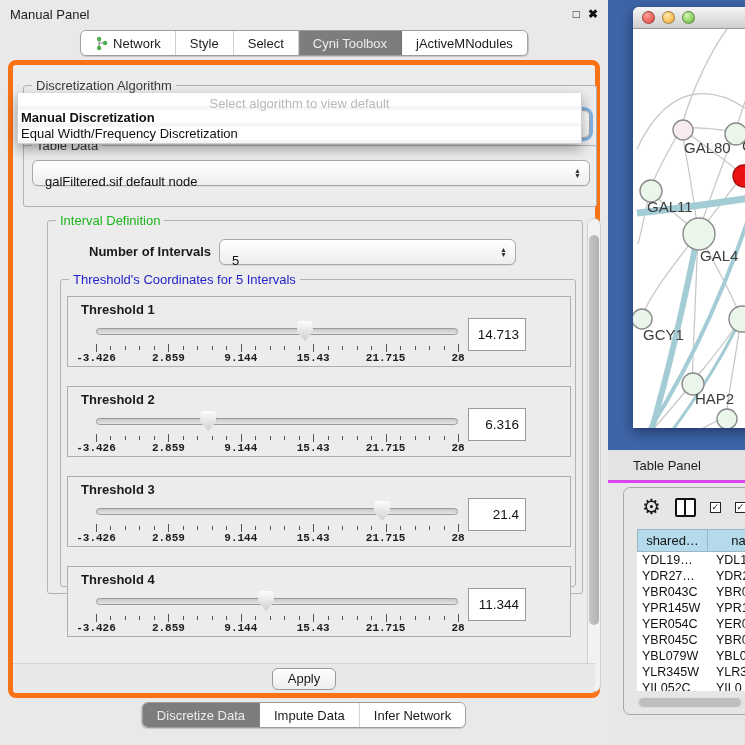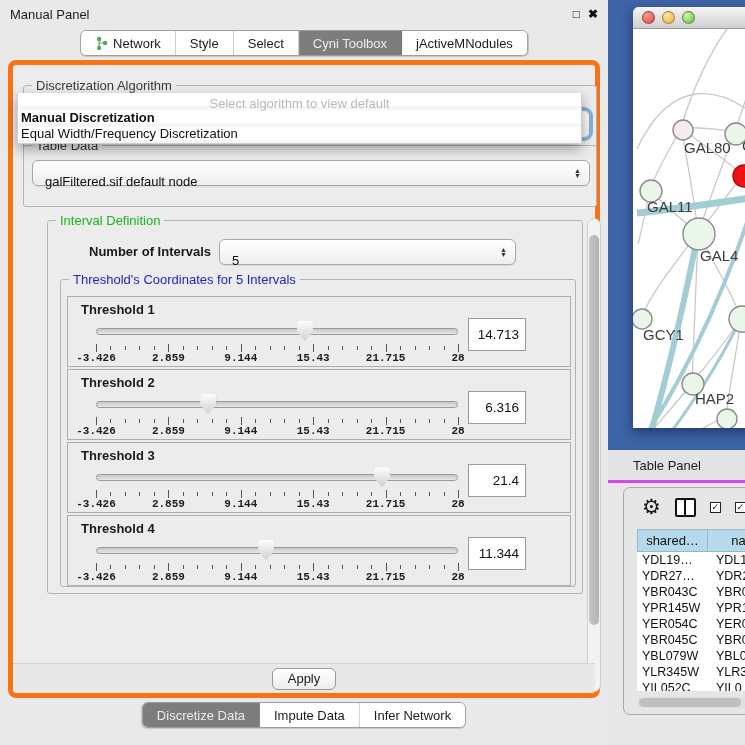--- a/index.html
+++ b/index.html
@@ -52,21 +52,21 @@
   .scrollarea { position:absolute; left:8px; top:128px; width:580px; height:478px;margin-top:23px; }
   .vscroll { position:absolute; right:0; top:2px; width:14px; height:474px; background:#f2f2f2; border:1px solid #cfcfcf; border-radius:7px; }
   .vscroll .thumb { position:absolute; left:1px; top:16px; width:10px; height:390px; background:linear-gradient(90deg,#c6c6c6,#b2b2b2); border-radius:6px; }
 
   .interval-group { left:26px; top:4px; width:536px; height:374px; }
   .noi-row { position:absolute; left:0; top:18px; width:100%; height:28px; }
   .noi-label { position:absolute; left:41px; top:5px; font-weight:bold; font-size:13px; }
   .noi-combo { position:absolute; left:171px; top:0; width:297px; }
 
   .thresholds-group { left:12px; top:58px; width:516px; height:308px; }
-  .threshold-stack { position:absolute; left:6px; top:16px; width:504px; display:flex; flex-direction:column; gap:2px; }
+  .threshold-stack { position:absolute; left:6px; top:16px; width:504px; display:flex; flex-direction:column; gap:19px; }
   .threshold { position:relative; width:504px; height:71px; border:1px solid #adadad; background:#ececec; }
   .th-label { position:absolute; left:13px; top:5px; font-weight:bold; font-size:13px; }
   .th-slider { position:absolute; left:28px; top:24px; width:362px; height:44px; }
   .th-track { position:absolute; left:0; top:7px; width:100%; height:7px; border-radius:4px; background:linear-gradient(#c7c7c7,#e6e6e6); border:1px solid #9a9a9a; }
   .th-thumb { position:absolute; top:0; width:16px; height:20px; transform:translateX(-50%);
     background:linear-gradient(#fdfdfd,#cfcfcf); clip-path:polygon(12% 0, 88% 0, 100% 12%, 100% 55%, 50% 100%, 0 55%, 0 12%);
     filter:drop-shadow(0 0 1px #777); }
   .th-ticks { position:absolute; left:0; top:23px; width:100%; height:8px; }
   .th-ticks .tick { position:absolute; top:2px; width:1px; height:4px; background:#555; }
   .th-ticks .tick.major { top:0; height:8px; }

